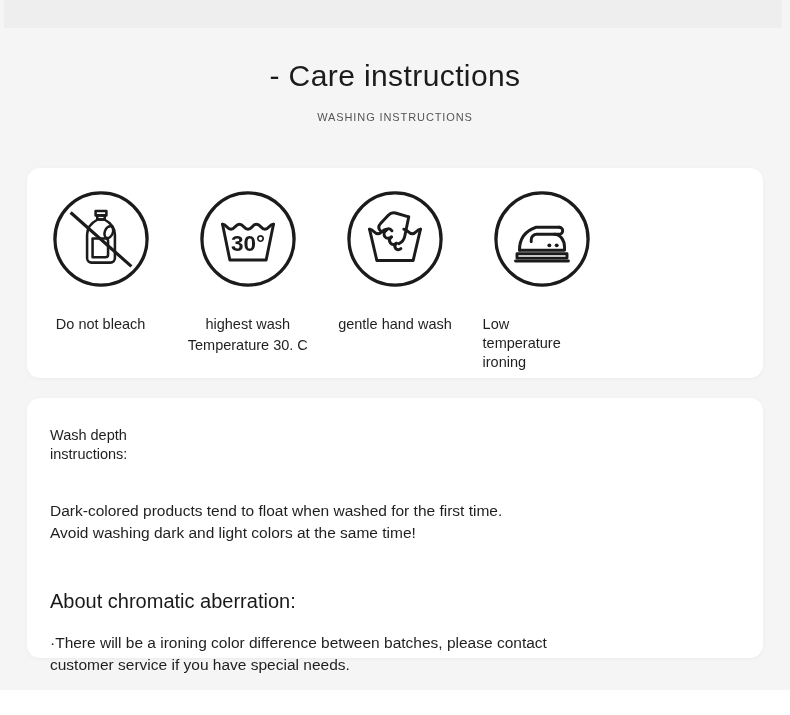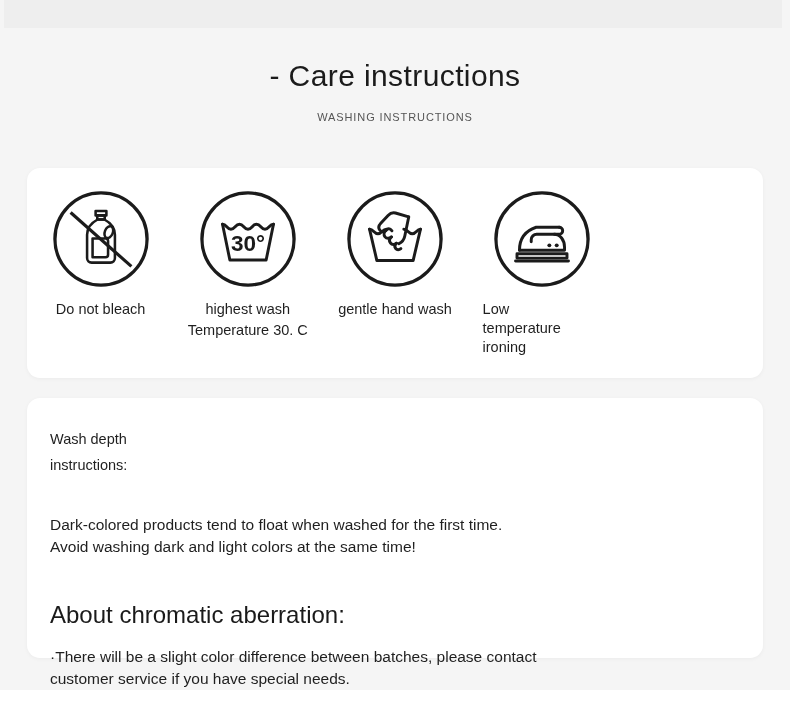--- a/index.html
+++ b/index.html
@@ -109,21 +109,21 @@
     position: relative;
   }
 
   .icon-circle {
     width: 98px;
     height: 98px;
     display: block;
   }
 
   .icon-label {
-    margin-top: 12px;
+    margin-top: 27px;
     font-size: 14.5px;
     color: #1f1f1f;
     line-height: 19px;
     text-align: center;
     white-space: nowrap;
   }
   .icon-label.wrap {
     white-space: normal;
     text-align: left;
     width: 100px;
@@ -139,34 +139,34 @@
   .notes-inner {
     position: absolute;
     left: 23px;
     top: 28px;
     right: 22px;
   }
 
   .note-heading-small {
     font-size: 14.5px;
     color: #1f1f1f;
-    line-height: 26px;
+    line-height: 19px;
     width: 120px;
   }
 
   .note-body {
     margin-top: 36px;
     font-size: 15.5px;
     color: #1f1f1f;
     line-height: 22px;
   }
 
   .note-heading-large {
     margin-top: 44px;
-    font-size: 24px;
+    font-size: 20px;
     color: #1a1a1a;
     line-height: 26px;
   }
 
   .note-body2 {
     margin-top: 18px;
     font-size: 15.5px;
     color: #1f1f1f;
     line-height: 22px;
   }
@@ -257,19 +257,19 @@
 
   <div class="card card-notes">
     <div class="notes-inner">
       <div class="note-heading-small">Wash depth instructions:</div>
       <div class="note-body">
         <span class="l2">Dark-colored products tend to float when washed for the first time.</span>
         <span class="l2">Avoid washing dark and light colors at the same time!</span>
       </div>
       <div class="note-heading-large">About chromatic aberration:</div>
       <div class="note-body2">
-        <span class="l2">·There will be a slight color difference between batches, please contact</span>
+        <span class="l2">·There will be a ironing color difference between batches, please contact</span>
         <span class="l2">customer service if you have special needs.</span>
       </div>
     </div>
   </div>
 
 </div>
 
 </body></html>

